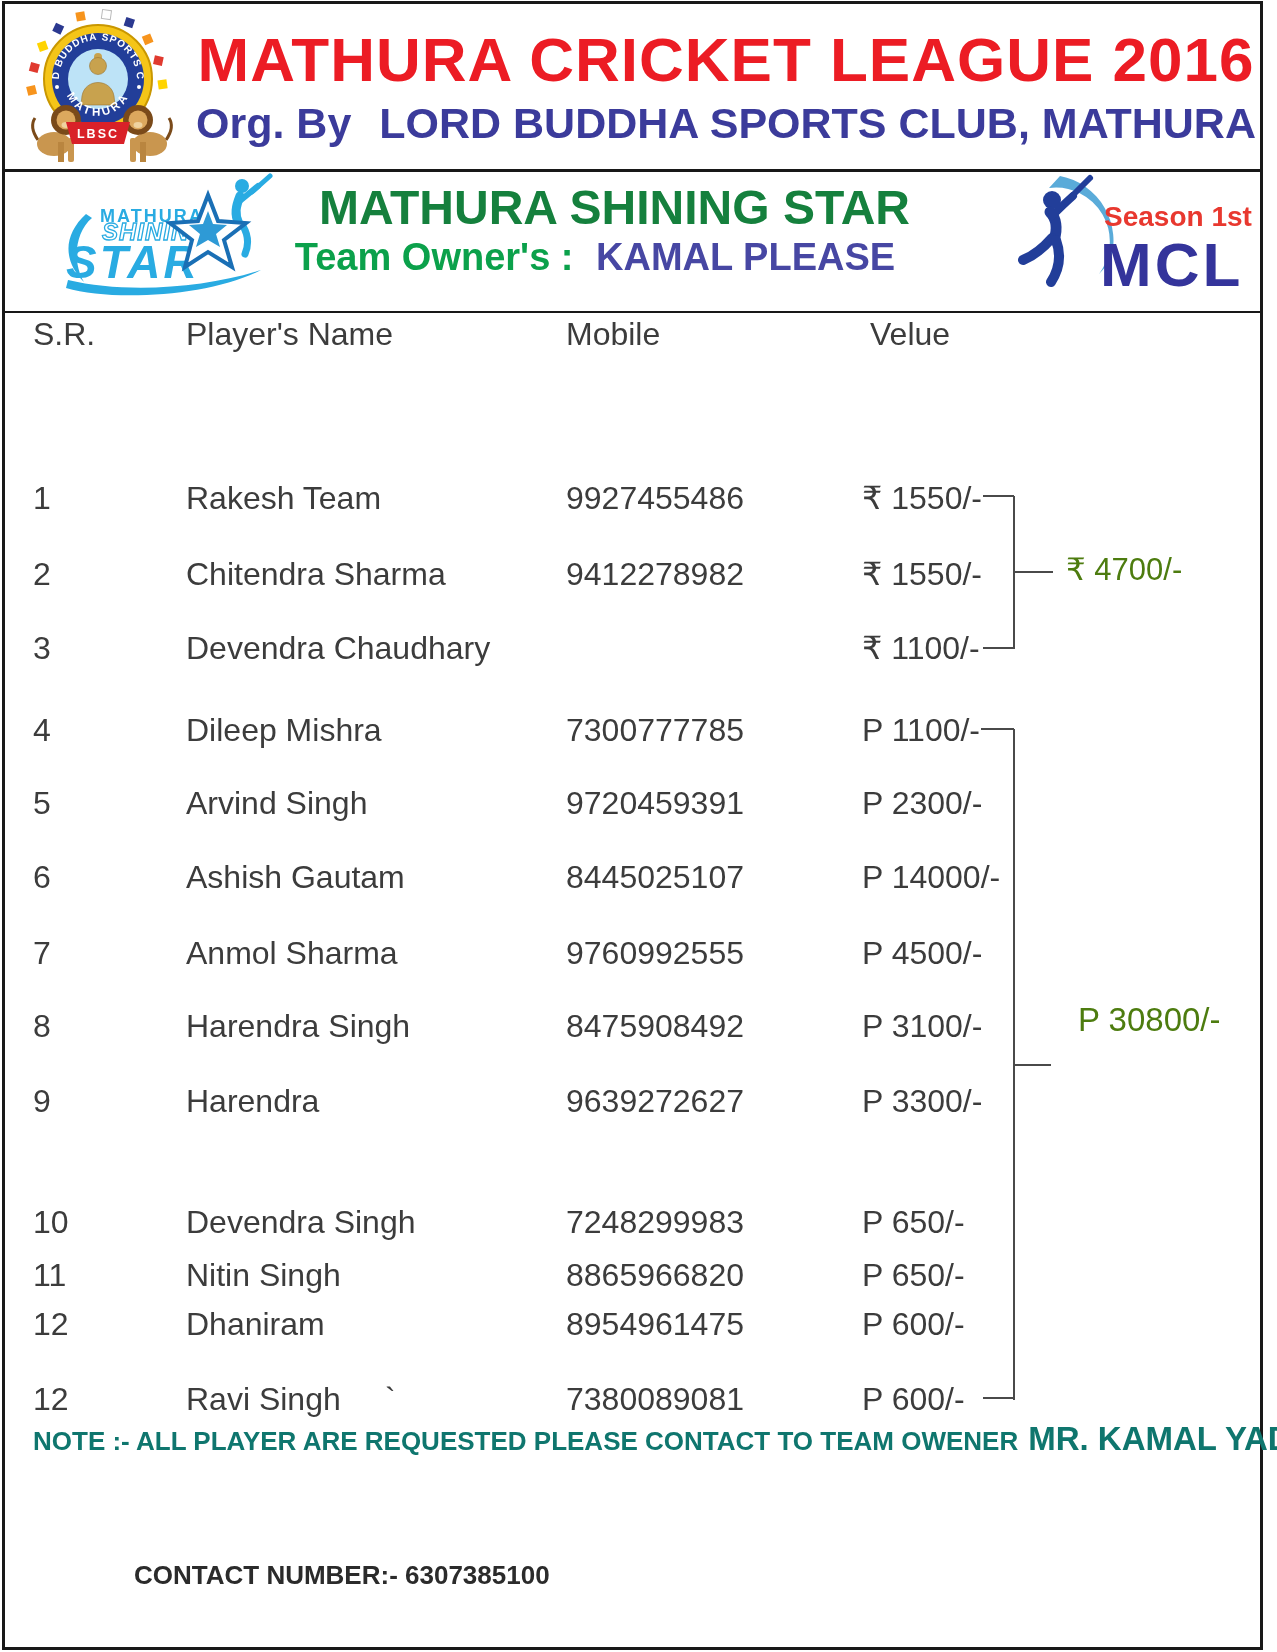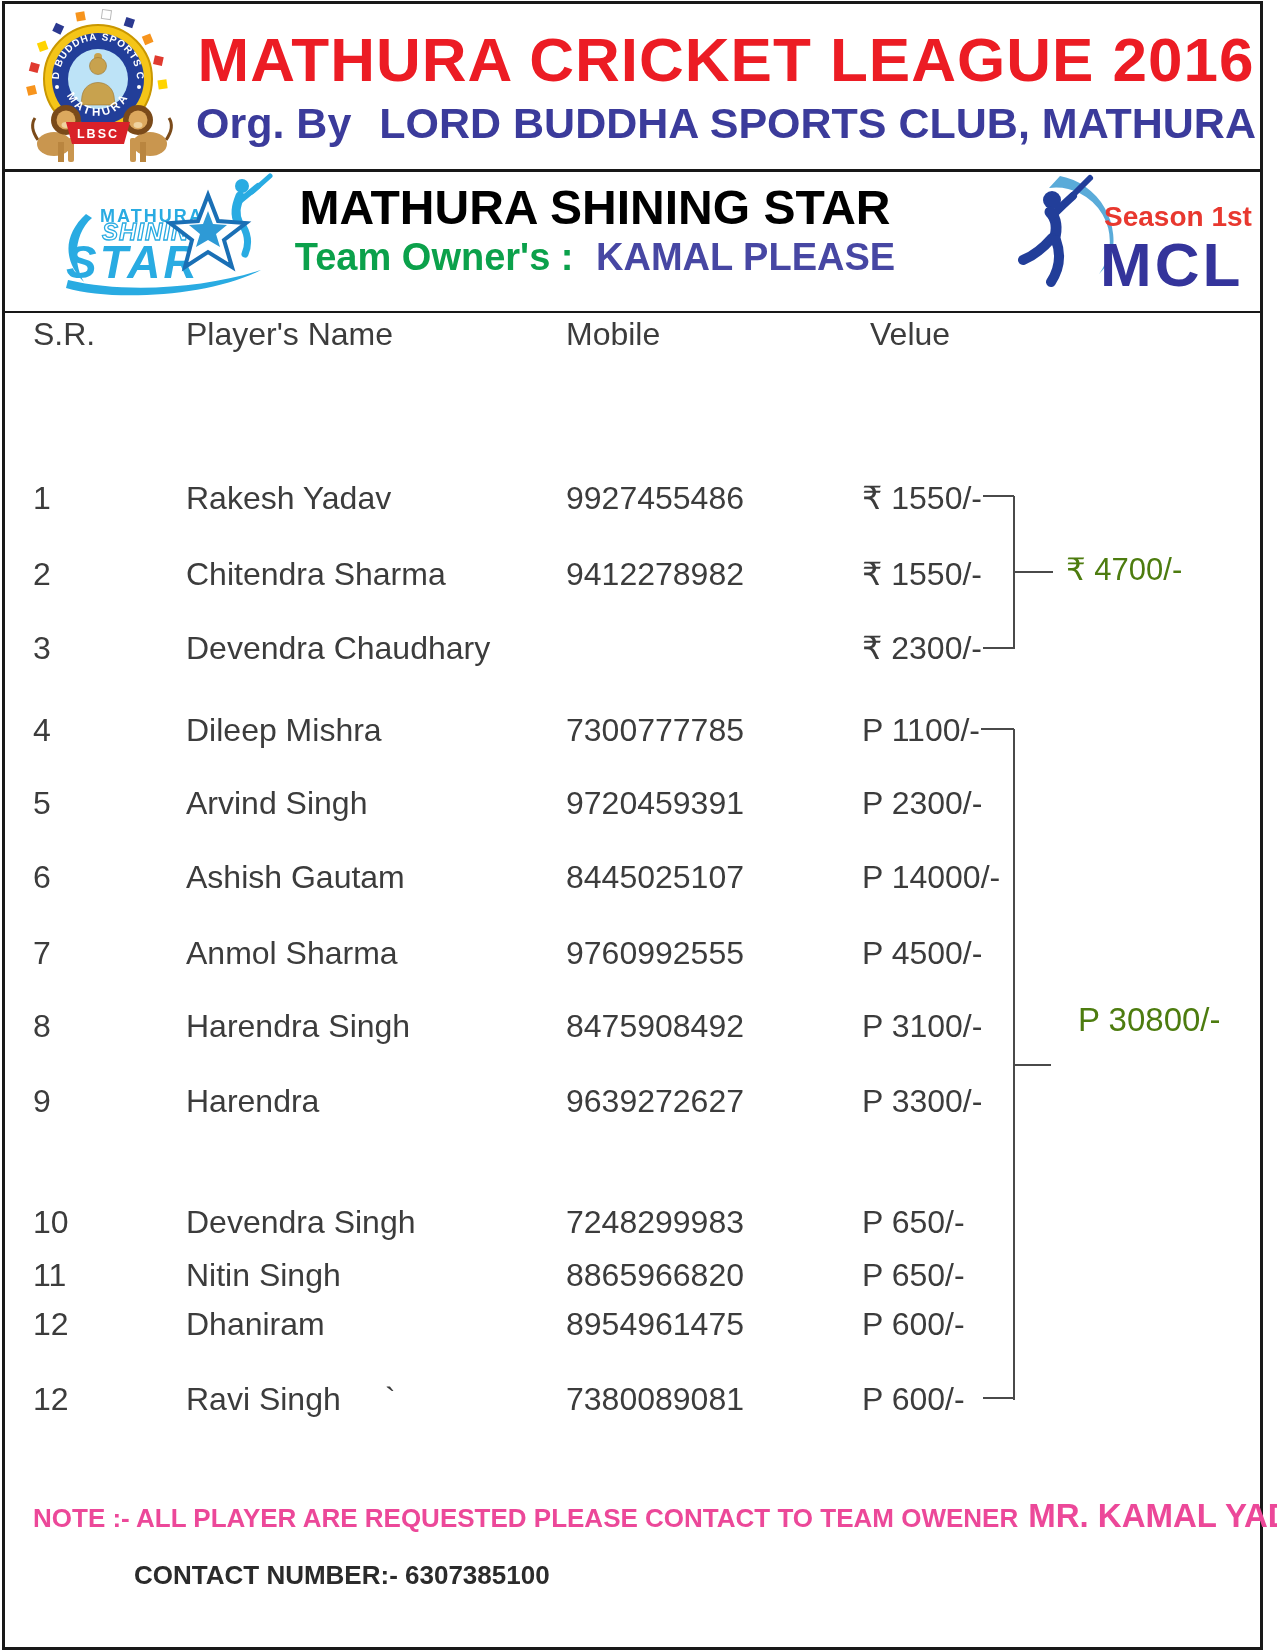--- a/index.html
+++ b/index.html
@@ -17,22 +17,22 @@
     position:absolute;left:195px;top:24px;width:1062px;text-align:center;
     font-size:62px;font-weight:bold;color:#EC1C24;letter-spacing:1px;white-space:nowrap;
   }
   .sub-title{
     position:absolute;left:195px;top:99px;width:1062px;text-align:center;
     font-size:43px;font-weight:bold;color:#3B3B9B;white-space:nowrap;
   }
   .sub-title .org-name{margin-left:16px;}
 
   .team-title{
-    position:absolute;left:280px;top:180px;width:630px;text-align:center;
-    font-size:48px;font-weight:bold;color:#000000;white-space:nowrap;
+    position:absolute;left:280px;top:180px;width:630px;text-align:right;
+    font-size:48px;font-weight:bold;color:#15803d;white-space:nowrap;
   }
   .owner-line{
     position:absolute;left:280px;top:236px;width:630px;text-align:center;
     font-size:38px;font-weight:bold;white-space:nowrap;
   }
   .owner-label{color:#0BA14B;}
   .owner-name{color:#4747A3;margin-left:12px;}
 
   
   .col-head span, .row span{
@@ -52,22 +52,22 @@
   .h-value{left:870px;}
 
   
   .bline{position:absolute;background:#4a4a4a;}
   .total{position:absolute;white-space:nowrap;color:#4d7c0f;}
   .total1{left:1066px;top:551px;font-size:31px;}
   .total2{left:1078px;top:1001px;font-size:33px;}
 
   
   .note-line{
-    position:absolute;left:33px;top:1497px;width:1230px;white-space:nowrap;
-    display:flex;align-items:baseline;color:#ec4899;
+    position:absolute;left:33px;top:1420px;width:1230px;white-space:nowrap;
+    display:flex;align-items:baseline;color:#0f766e;
   }
   .note-normal{font-size:26px;font-weight:bold;letter-spacing:0;}
   .note-emph{font-size:33px;font-weight:bold;margin-left:10px;}
   .contact-line{
     position:absolute;left:134px;top:1560px;font-size:26px;font-weight:bold;
     color:#2b2b2b;white-space:nowrap;
   }
 
   svg{position:absolute;overflow:visible;}
   .lbsc-svg{left:12px;top:4px;}
@@ -188,40 +188,40 @@
   <div class="col-head">
     <span class="h-sr">S.R.</span>
     <span class="h-name">Player's Name</span>
     <span class="h-mobile">Mobile</span>
     <span class="h-value">Velue</span>
   </div>
 
   <div id="rows" class="rows-wrap">
   <div class="row" style="top: 476px;">
     <span class="c-sr">1</span>
-    <span class="c-name">Rakesh Yadav</span>
+    <span class="c-name">Rakesh Team</span>
     <span class="c-mark"></span>
     <span class="c-mobile">9927455486</span>
     <span class="c-value">₹ 1550/-</span>
   </div>
 
   <div class="row" style="top: 552px;">
     <span class="c-sr">2</span>
     <span class="c-name">Chitendra Sharma</span>
     <span class="c-mark"></span>
     <span class="c-mobile">9412278982</span>
     <span class="c-value">₹ 1550/-</span>
   </div>
 
   <div class="row" style="top: 626px;">
     <span class="c-sr">3</span>
     <span class="c-name">Devendra Chaudhary</span>
     <span class="c-mark"></span>
     <span class="c-mobile"></span>
-    <span class="c-value">₹ 2300/-</span>
+    <span class="c-value">₹ 1100/-</span>
   </div>
 
   <div class="row" style="top: 708px;">
     <span class="c-sr">4</span>
     <span class="c-name">Dileep Mishra</span>
     <span class="c-mark"></span>
     <span class="c-mobile">7300777785</span>
     <span class="c-value">P 1100/-</span>
   </div>
 

